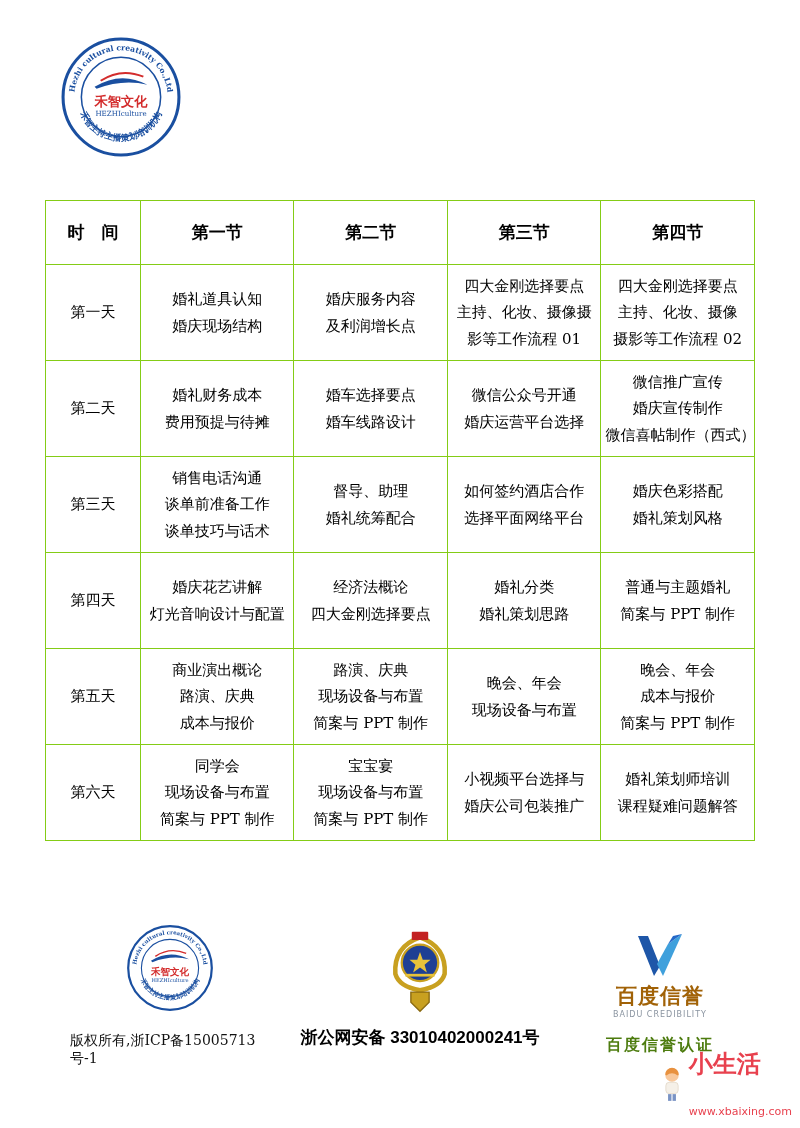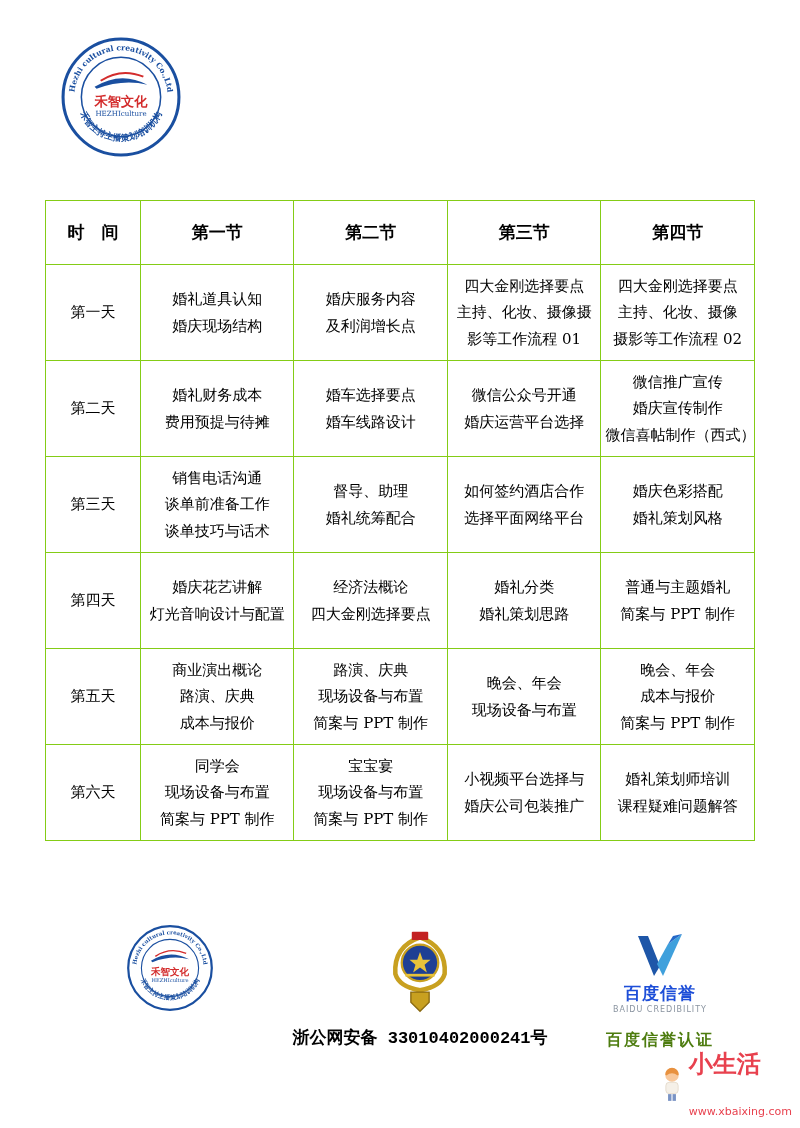--- a/index.html
+++ b/index.html
@@ -36,23 +36,23 @@
 
   
   .footer-col { position: absolute; display: flex; flex-direction: column; align-items: center; }
   .footer-left  { left: 70px;  top: 924px; width: 200px; }
   .footer-center{ left: 290px; top: 930px; width: 260px; }
   .footer-right { left: 585px; top: 932px; width: 150px; }
   .logo-footer { width: 88px; height: 88px; }
   .copyright-text { margin-top: 20px; font-size: 14px; color: #111; }
   .police-badge { width: 64px; height: 84px; }
   .police-text { margin-top: 12px; font-size: 17px; font-weight: bold; color: #000;
-                 font-family: Liberation Mono, monospace; }
+                 font-family: Liberation Sans, sans-serif; }
   .baidu-logo { width: 50px; height: 46px; }
-  .baidu-name { margin-top: 4px; font-size: 17px; font-weight: bold; color: #1d4ed8;
+  .baidu-name { margin-top: 4px; font-size: 21px; font-weight: bold; color: #a16207;
                 font-family: "DejaVu Sans", "Liberation Sans", sans-serif; letter-spacing: 1px; }
   .baidu-en { font-size: 8px; color: #8a94a0; letter-spacing: 1px;
               font-family: "DejaVu Sans", "Liberation Sans", sans-serif; text-align: center; }
   .baidu-cert { margin-top: 16px; font-size: 16px; font-weight: bold; color: #4d7c0f; letter-spacing: 2px; }
 
   
   .watermark { position: absolute; right: 8px; bottom: 10px; display: flex; align-items: center; gap: 5px; }
   .wm-char { width: 24px; height: 36px; }
   .wm-texts { display: flex; flex-direction: column; line-height: 1.1; }
   .wm-name { font-size: 24px; font-weight: bold; color: #e8414e;
@@ -243,20 +243,21 @@
         </text>
         <text font-size="8.5" fill="#1a4fa0" font-weight="bold">
           <textPath href="#arcBot" startOffset="50%" text-anchor="middle">禾智主持主播策划培训机构</textPath>
         </text>
         <path d="M34,50 Q60,34 86,48 Q62,42 36,52 Z" fill="#1a4fa0"></path>
         <path d="M40,44 Q60,31 82,40" stroke="#d32c2c" stroke-width="2" fill="none"></path>
         <text x="60" y="69" text-anchor="middle" font-size="13" fill="#d32c2c" font-weight="bold">禾智文化</text>
         <text x="60" y="79" text-anchor="middle" font-size="7" fill="#1a4fa0">HEZHIculture</text>
       </svg>
     </div>
+    <div class="copyright-text">版权所有,浙ICP备15005713号-1</div>
   </div>
 
   <div class="footer-col footer-center">
     <div class="police-badge">
       <svg viewBox="0 0 70 92" width="100%" height="100%">
         <path d="M8,48 Q6,18 35,8 Q64,18 62,48 Q58,62 35,66 Q12,62 8,48 Z" fill="none" stroke="#c8a020" stroke-width="5"></path>
         <rect x="26" y="2" width="18" height="9" rx="1" fill="#c32222"></rect>
         <circle cx="35" cy="36" r="20" fill="#1e3f94" stroke="#c8a020" stroke-width="2.5"></circle>
         <polygon points="35,24 38,32.5 46.5,32.5 40,38 42.5,46.5 35,41 27.5,46.5 30,38 23.5,32.5 32,32.5" fill="#e8c23a"></polygon>
         <path d="M19,48 h32 v3 h-32 z" fill="#e8c23a"></path>

